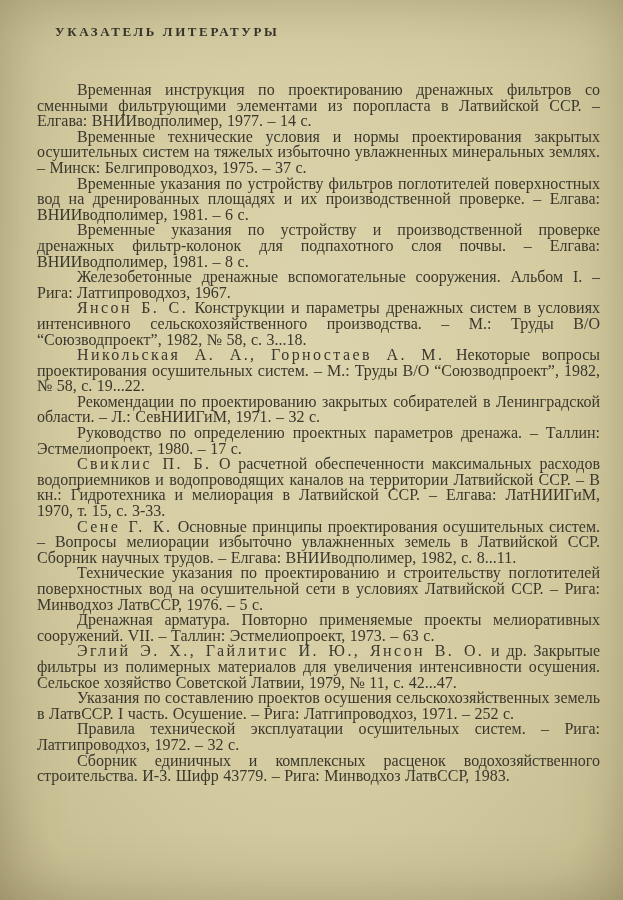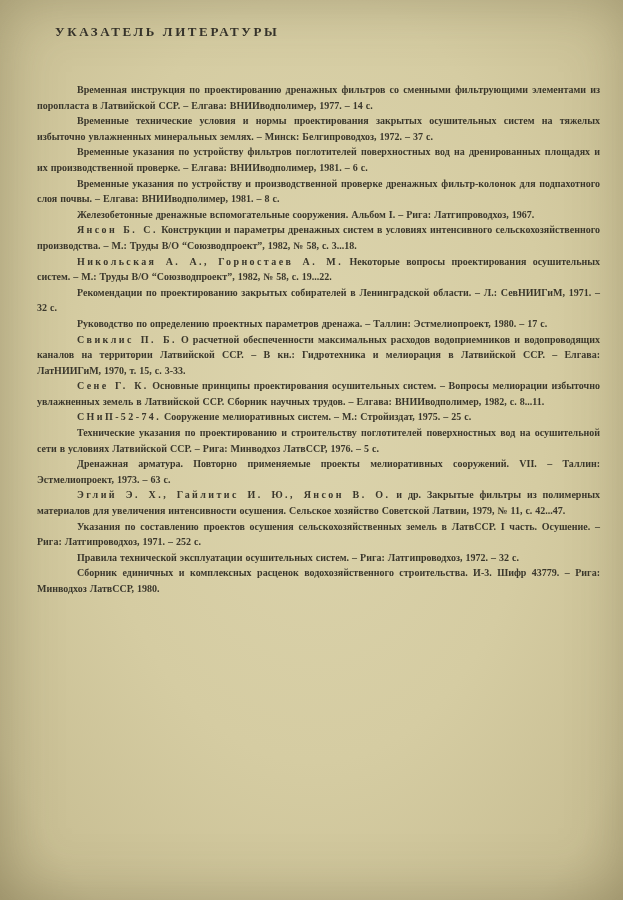--- a/index.html
+++ b/index.html
@@ -31,27 +31,26 @@
     font-size: 13px;
     font-weight: bold;
     letter-spacing: 2.6px;
     color: #35322a;
   }
   .bib-list {
     margin-top: 42px;
   }
   .entry {
     margin: 0;
-    font-size: 10px;
+    font-size: 16px;
     line-height: 15.6px;
     text-align: justify;
     text-indent: 40px;
     color: #3a372c;
     word-spacing: 0.5px;
-    font-weight: bold;
   }
   .author {
     letter-spacing: 2.4px;
     word-spacing: 1px;
   }
   
   .vignette {
     position: absolute;
     inset: 0;
     pointer-events: none;
@@ -60,32 +59,31 @@
 </style>
 </head>
 <body>
 
 <div class="page">
   <div class="vignette"></div>
   <div class="content">
     <h1 class="page-header">УКАЗАТЕЛЬ ЛИТЕРАТУРЫ</h1>
     <div class="bib-list">
         <p class="entry"><span>Временная инструкция по проектированию дренажных фильтров со сменными фильтрующими элементами из поропласта в Латвийской ССР. – Елгава: ВНИИводполимер, 1977. – 14 с.</span></p>
-        <p class="entry"><span>Временные технические условия и нормы проектирования закрытых осушительных систем на тяжелых избыточно увлажненных минеральных землях. – Минск: Белгипроводхоз, 1972. – 37 с.</span></p>
+        <p class="entry"><span>Временные технические условия и нормы проектирования закрытых осушительных систем на тяжелых избыточно увлажненных минеральных землях. – Минск: Белгипроводхоз, 1975. – 37 с.</span></p>
         <p class="entry"><span>Временные указания по устройству фильтров поглотителей поверхностных вод на дренированных площадях и их производственной проверке. – Елгава: ВНИИводполимер, 1981. – 6 с.</span></p>
         <p class="entry"><span>Временные указания по устройству и производственной проверке дренажных фильтр-колонок для подпахотного слоя почвы. – Елгава: ВНИИводполимер, 1981. – 8 с.</span></p>
         <p class="entry"><span>Железобетонные дренажные вспомогательные сооружения. Альбом I. – Рига: Латгипроводхоз, 1967.</span></p>
         <p class="entry"><span class="author">Янсон Б. С.</span> <span>Конструкции и параметры дренажных систем в условиях интенсивного сельскохозяйственного производства. – М.: Труды В/О “Союзводпроект”, 1982, № 58, с. 3...18.</span></p>
         <p class="entry"><span class="author">Никольская А. А., Горностаев А. М.</span> <span>Некоторые вопросы проектирования осушительных систем. – М.: Труды В/О “Союзводпроект”, 1982, № 58, с. 19...22.</span></p>
         <p class="entry"><span>Рекомендации по проектированию закрытых собирателей в Ленинградской области. – Л.: СевНИИГиМ, 1971. – 32 с.</span></p>
         <p class="entry"><span>Руководство по определению проектных параметров дренажа. – Таллин: Эстмелиопроект, 1980. – 17 с.</span></p>
         <p class="entry"><span class="author">Свиклис П. Б.</span> <span>О расчетной обеспеченности максимальных расходов водоприемников и водопроводящих каналов на территории Латвийской ССР. – В кн.: Гидротехника и мелиорация в Латвийской ССР. – Елгава: ЛатНИИГиМ, 1970, т. 15, с. 3-33.</span></p>
         <p class="entry"><span class="author">Сене Г. К.</span> <span>Основные принципы проектирования осушительных систем. – Вопросы мелиорации избыточно увлажненных земель в Латвийской ССР. Сборник научных трудов. – Елгава: ВНИИводполимер, 1982, с. 8...11.</span></p>
-        <p class="entry"><span class="author">СНиП-52-74.</span> <span>Сооружение мелиоративных систем. – М.: Стройиздат, 1975. – 25 с.</span></p>
         <p class="entry"><span>Технические указания по проектированию и строительству поглотителей поверхностных вод на осушительной сети в условиях Латвийской ССР. – Рига: Минводхоз ЛатвССР, 1976. – 5 с.</span></p>
         <p class="entry"><span>Дренажная арматура. Повторно применяемые проекты мелиоративных сооружений. VII. – Таллин: Эстмелиопроект, 1973. – 63 с.</span></p>
         <p class="entry"><span class="author">Эглий Э. Х., Гайлитис И. Ю., Янсон В. О.</span> <span>и др. Закрытые фильтры из полимерных материалов для увеличения интенсивности осушения. Сельское хозяйство Советской Латвии, 1979, № 11, с. 42...47.</span></p>
         <p class="entry"><span>Указания по составлению проектов осушения сельскохозяйственных земель в ЛатвССР. I часть. Осушение. – Рига: Латгипроводхоз, 1971. – 252 с.</span></p>
         <p class="entry"><span>Правила технической эксплуатации осушительных систем. – Рига: Латгипроводхоз, 1972. – 32 с.</span></p>
-        <p class="entry"><span>Сборник единичных и комплексных расценок водохозяйственного строительства. И-3. Шифр 43779. – Рига: Минводхоз ЛатвССР, 1980.</span></p>
+        <p class="entry"><span>Сборник единичных и комплексных расценок водохозяйственного строительства. И-3. Шифр 43779. – Рига: Минводхоз ЛатвССР, 1983.</span></p>
       </div>
   </div>
 </div>
 
 </body></html>

